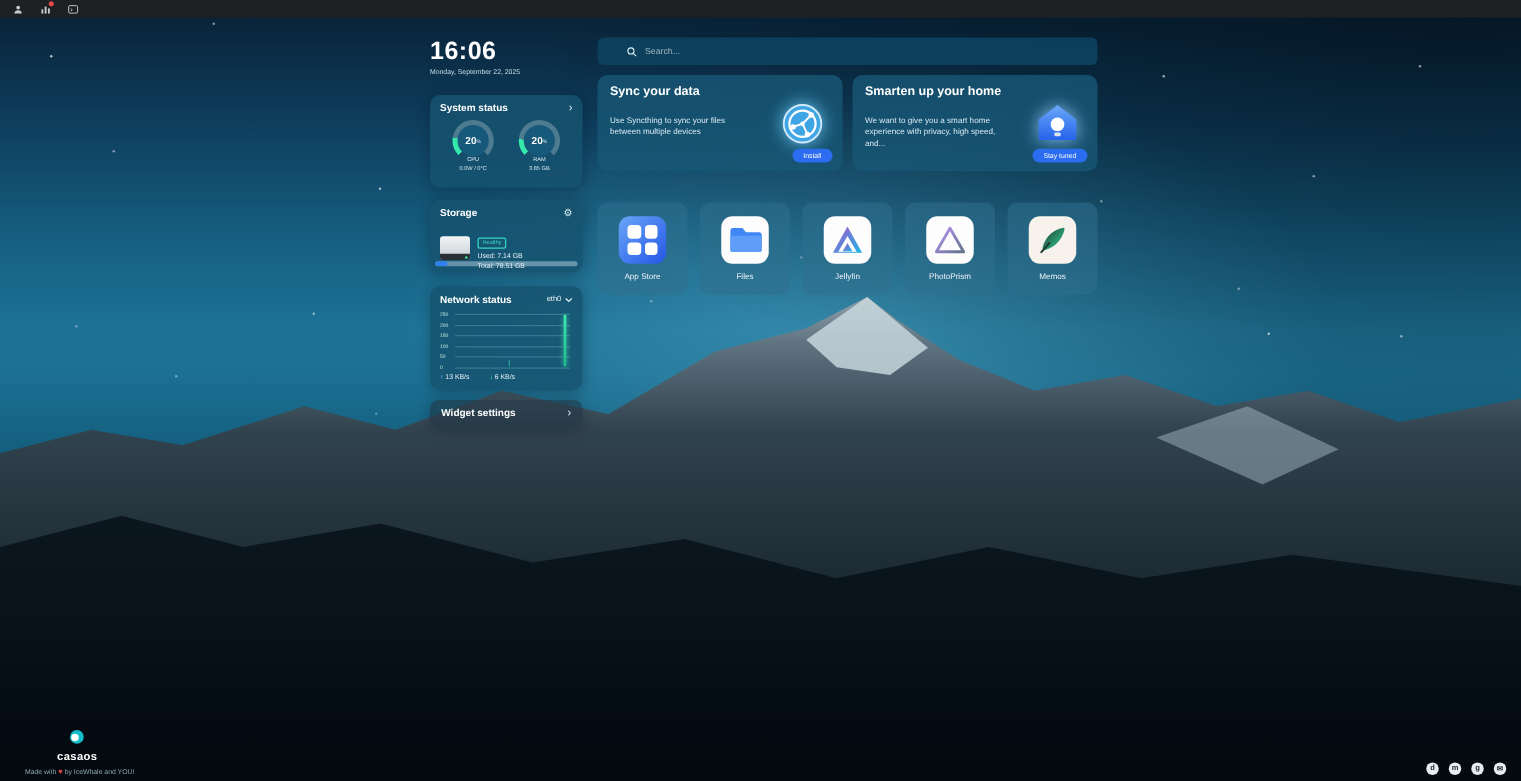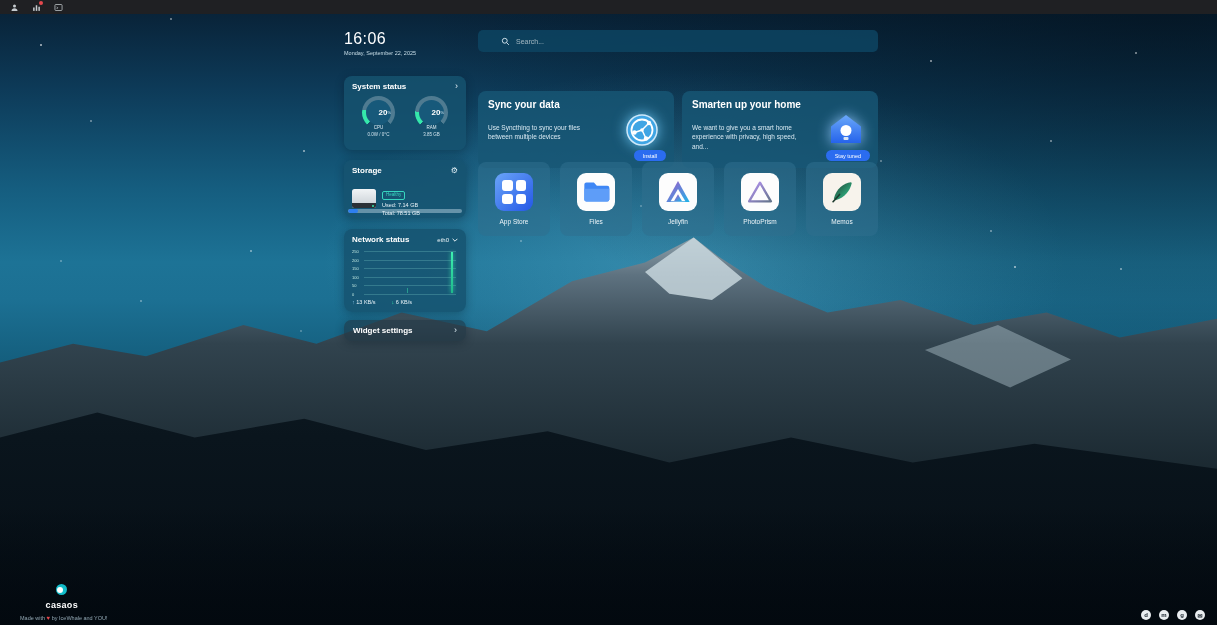--- a/index.html
+++ b/index.html
@@ -39,33 +39,33 @@
   .tb-icon { position:relative; width:9px; height:9px; display:flex; align-items:center; justify-content:center; cursor:pointer; }
   .tb-icon svg { width:9px; height:9px; }
   .tb-dot { position:absolute; top:-2px; right:-2px; width:4px; height:4px; border-radius:50%; background:#e5484d; }
 
   
   .card { position:absolute; left:344px; width:122px; background:rgba(21,82,111,.84);
     border-radius:8px; color:#fff; box-shadow:0 2px 10px rgba(0,15,25,.3); }
 
   
   .clock { position:absolute; left:344px; top:30px; width:160px; color:#fff; z-index:10; }
-  .clock-time { font-size:16px; font-weight:400; letter-spacing:.4px; }
+  .clock-time { font-size:20px; font-weight:700; letter-spacing:.4px; }
   .clock-date { font-size:5.5px; color:#c9dfe9; margin-top:2px; }
 
   
   .sys { top:76px; height:74px; padding:6px 8px; z-index:10; }
   .card-head { display:flex; justify-content:space-between; align-items:center; }
   .card-title { font-size:8px; font-weight:700; }
   .chev { font-size:9px; color:#dfeef5; cursor:pointer; line-height:1; }
   .gauges { display:flex; justify-content:space-around; margin-top:5px; }
   .gauge-block { width:48px; text-align:center; }
   .gauge { width:33px; height:33px; margin:0 auto; border-radius:50%; position:relative; }
   .gauge-hole { position:absolute; inset:4px; border-radius:50%; background:#17597a;
-    display:flex; align-items:center; justify-content:flex-end; }
+    display:flex; align-items:center; justify-content:center; }
   .gauge-val { font-size:8px; font-weight:700; }
   .gauge-unit { font-size:4px; font-weight:400; color:#d7e8f0; }
   .gauge-label { position:absolute; bottom:-1px; left:0; width:100%; font-size:4.5px; color:#e2eff5; }
   .gauge-detail { margin-top:3px; font-size:4.5px; color:#cfe2ec; }
 
   
   .sto { top:160px; height:58px; padding:6px 8px; z-index:10; }
   .gear { font-size:8px; color:#dfeef5; cursor:pointer; line-height:1; }
   .sto-row { display:flex; gap:6px; margin-top:4px; align-items:center; }
   .drive { width:24px; height:19px; border-radius:2.5px; background:linear-gradient(180deg,#f1f4f6,#c5ccd2);
@@ -99,21 +99,21 @@
 
   
   .search { position:absolute; left:478px; top:30px; width:400px; height:22px; z-index:10;
     background:rgba(13,68,98,.85); border-radius:5px; display:flex; align-items:center; gap:6px; padding:0 23px; }
   .search input { flex:1; background:transparent; border:none; outline:none; color:#fff; font-size:7px;
     font-family:"Liberation Sans",sans-serif; }
   .search input::placeholder { color:rgba(255,255,255,.6); }
 
   
   .promo { position:absolute; top:60px; width:196px; height:77px; background:rgba(23,87,117,.82);
-    border-radius:8px; color:#fff; padding:8px 10px; z-index:10;margin-top:31px; }
+    border-radius:8px; color:#fff; padding:8px 10px; z-index:10; }
   .promo-title { font-size:10px; font-weight:700; }
   .promo-desc { position:absolute; left:10px; top:32px; width:112px; font-size:6.5px; line-height:1.45; color:#d8e9f2; }
   .promo-icon { position:absolute; right:14px; top:21px; width:36px; height:36px; }
   .glow-sync { filter:drop-shadow(0 0 7px rgba(110,200,245,.95)); }
   .glow-home { filter:drop-shadow(0 0 7px rgba(150,200,255,.9)); }
   .promo-btn { position:absolute; right:8px; bottom:7px; background:#2b6cf0; color:#fff; border:none;
     font-size:5.5px; padding:2.5px 9px; border-radius:6px; cursor:pointer; font-family:"Liberation Sans",sans-serif; }
 
   
   .app-head { position:absolute; left:478px; top:142px; width:401px; display:flex; justify-content:space-between;

